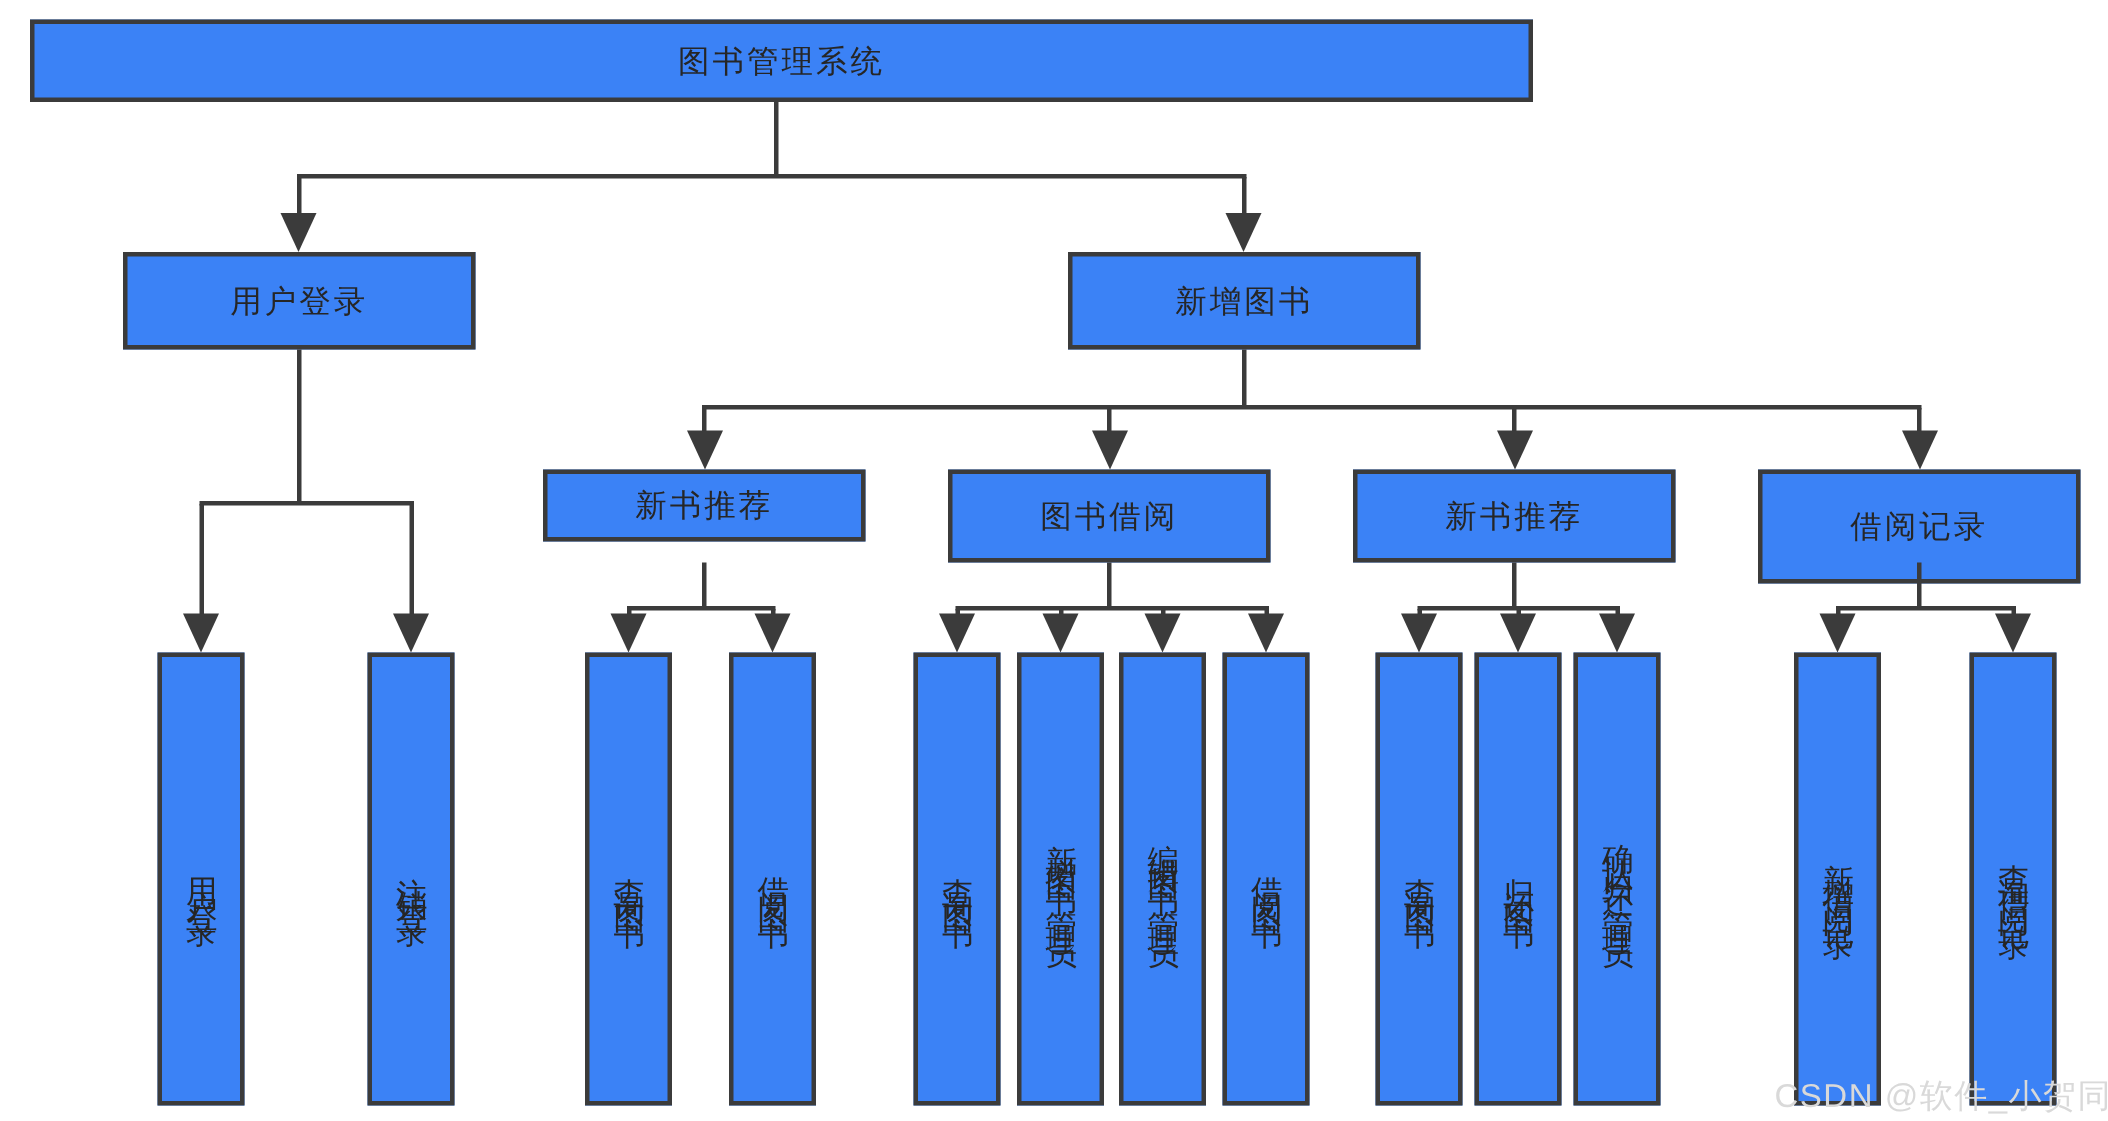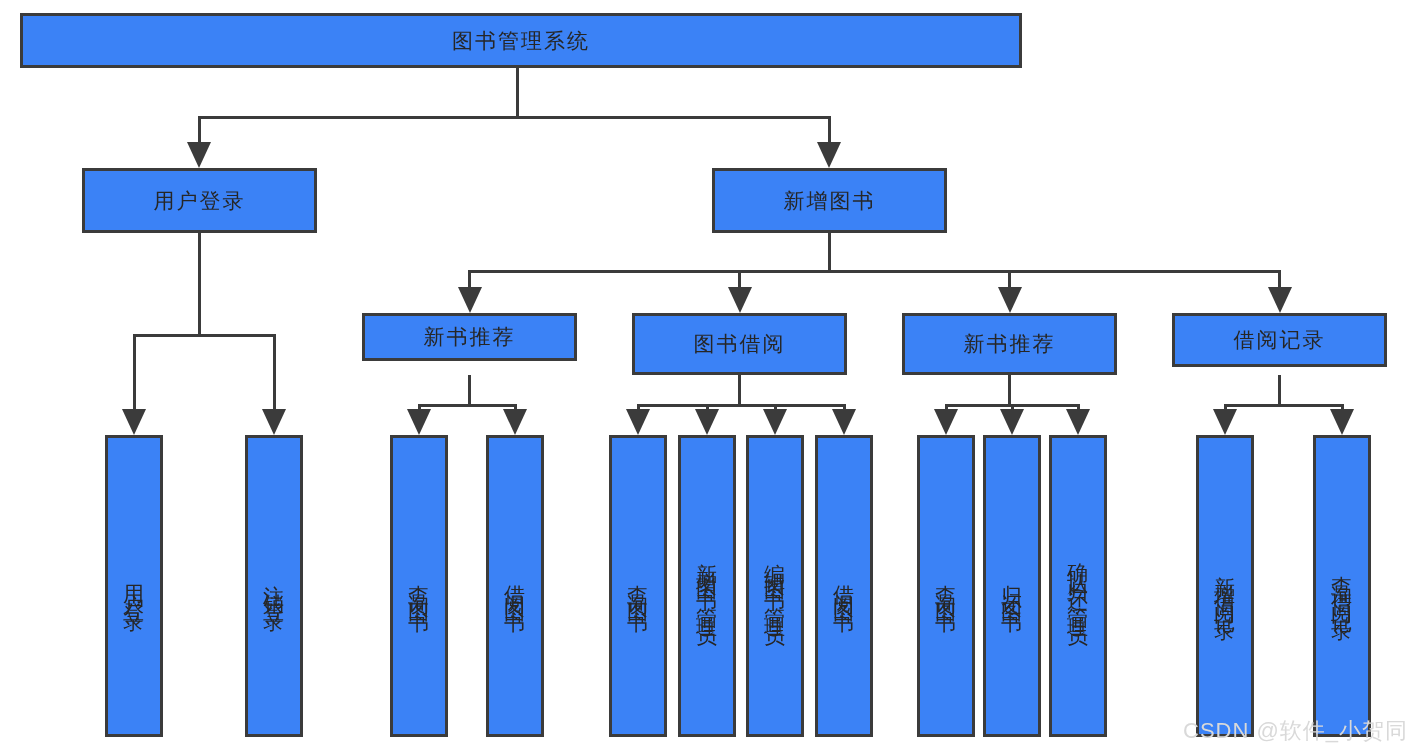--- a/index.html
+++ b/index.html
@@ -102,21 +102,21 @@
 
   <div class="box" style="left:362px;top:313px;width:215px;height:48px;">
     <span class="lbl">新书推荐</span>
   </div>
   <div class="box" style="left:632px;top:313px;width:215px;height:62px;">
     <span class="lbl">图书借阅</span>
   </div>
   <div class="box" style="left:902px;top:313px;width:215px;height:62px;">
     <span class="lbl">新书推荐</span>
   </div>
-  <div class="box" style="left:1172px;top:313px;width:215px;height:54px;">
+  <div class="box" style="left:1172px;top:313px;width:215px;height:76px;">
     <span class="lbl">借阅记录</span>
   </div>
 
   <div class="line" style="left:468px;top:375px;width:3px;height:31px;"></div>
   <div class="line" style="left:417.5px;top:404px;width:99px;height:3px;"></div>
   <div class="line" style="left:417.5px;top:406px;width:3px;height:12px;"></div>
   <div class="line" style="left:513.5px;top:406px;width:3px;height:12px;"></div>
   <div class="arrow" style="left:407px;top:409px;"></div>
   <div class="arrow" style="left:503px;top:409px;"></div>
 

